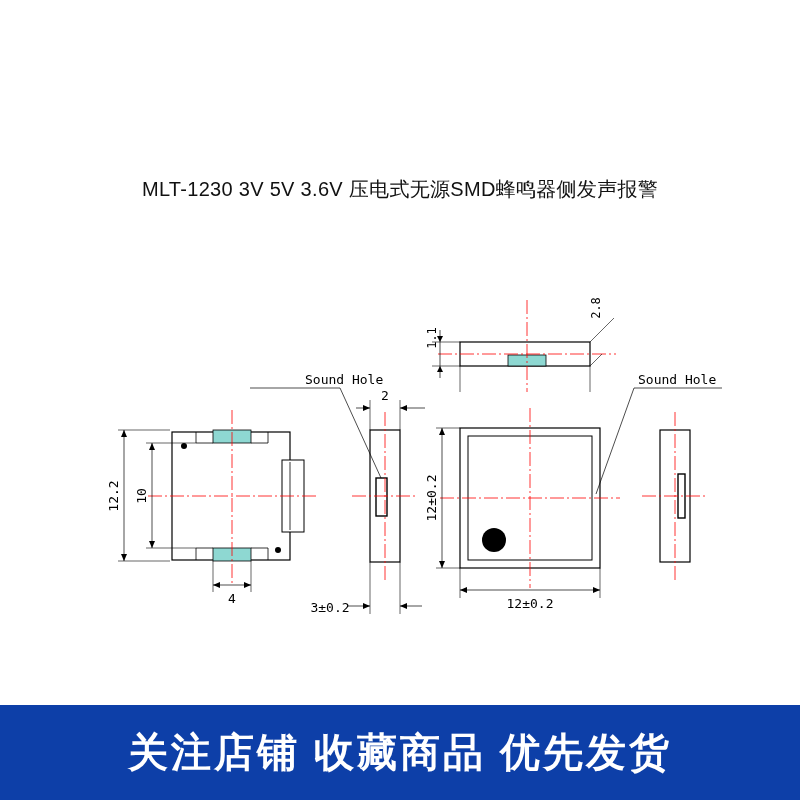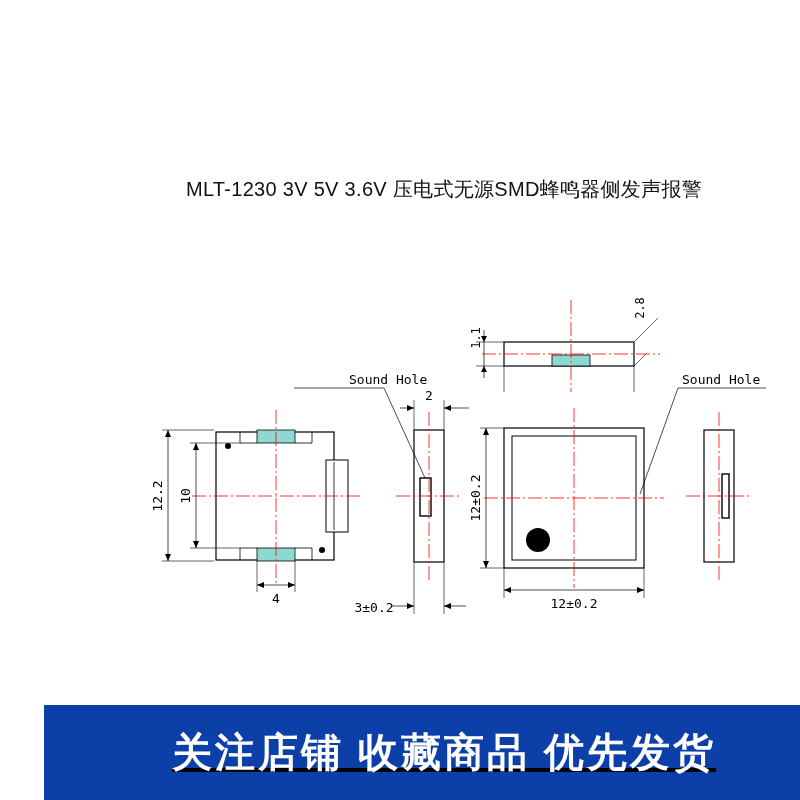--- a/index.html
+++ b/index.html
@@ -3,42 +3,42 @@
 <meta charset="utf-8">
 <style>
   html,body{margin:0;padding:0;}
   body{
     width:800px;height:800px;
     background:#ffffff;
     font-family:"Liberation Sans", sans-serif;
     position:relative;
     overflow:hidden;
   }
-  .canvas{position:absolute;left:0;top:0;width:668px;height:800px;margin-left:44px;}
+  .canvas{position:absolute;left:0;top:0;width:668px;height:800px;}
   .title{
     position:absolute;
     left:0;top:176px;width:800px;
     text-align:center;
     font-size:20px;
     color:#111;
     letter-spacing:0.3px;
     white-space:nowrap;
   }
   .subtitle{
     position:absolute;
     left:135px;top:285px;
     font-size:26px;
     color:#111;
     letter-spacing:2px;
   }
   .drawing{position:absolute;left:0;top:0;}
   .banner{
     position:absolute;left:0;top:705px;width:800px;height:95px;
     background:#0d3fa8;
-    display:flex;align-items:center;justify-content:center;text-decoration:underline;
+    display:flex;align-items:center;justify-content:center;
   }
   .banner-text{
     font-family:"Liberation Sans", sans-serif;
     font-size:40px;
     font-weight:bold;
     color:#ffffff;
     letter-spacing:3px;
     white-space:nowrap;
   }
   svg text{

